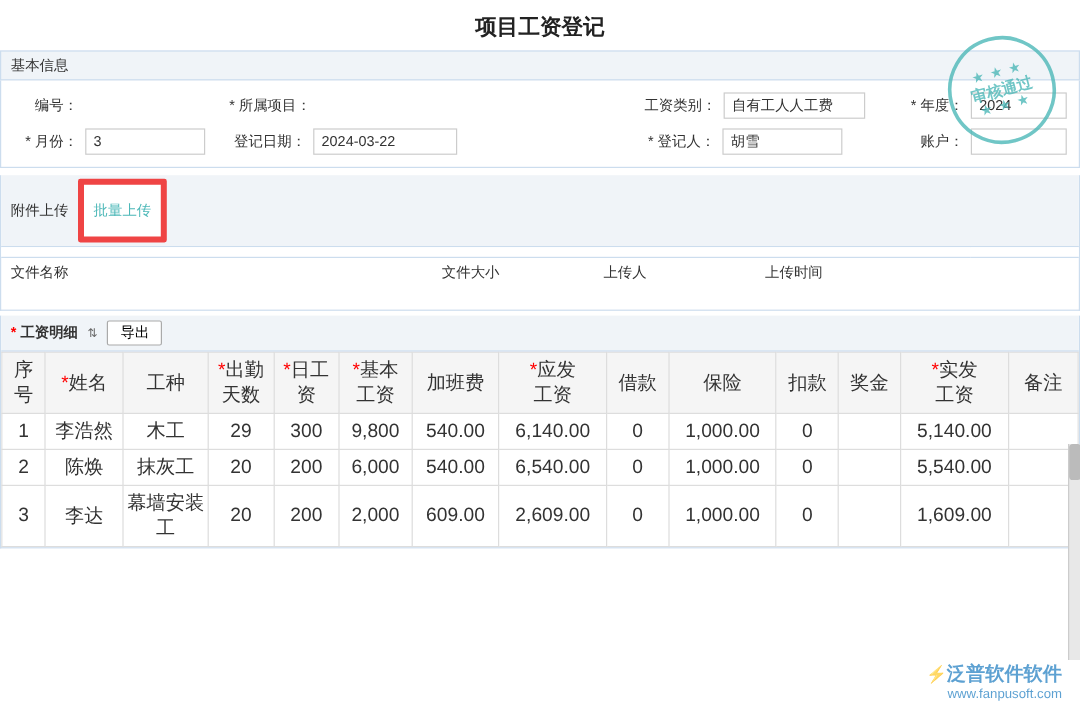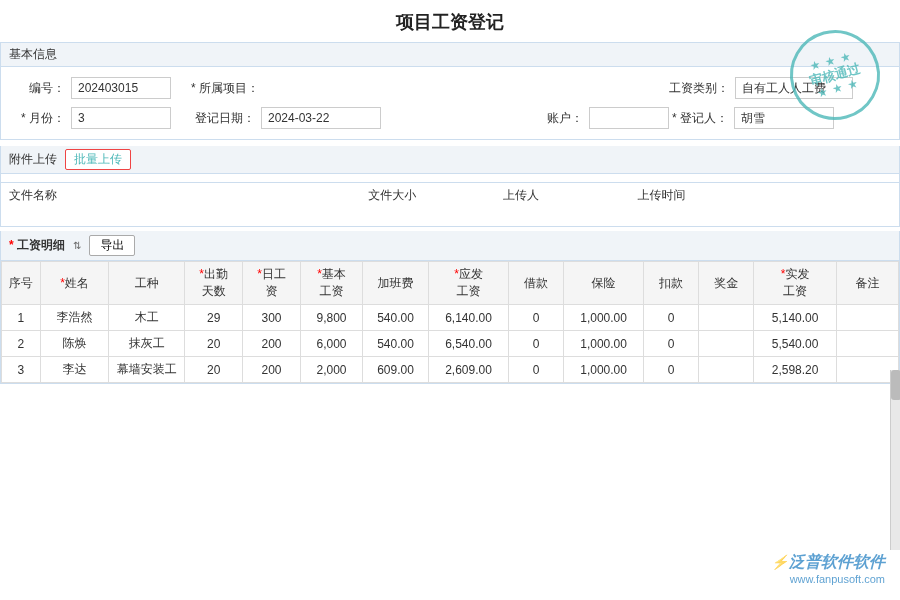--- a/index.html
+++ b/index.html
@@ -110,23 +110,23 @@
       display: flex;
       align-items: center;
       gap: 8px;
     }
     .attach-label {
       font-size: 12px;
       color: #333;
     }
     .btn-upload {
       background: #fff;
-      border: 1px solid #ef4444;
+      border: 5px solid #ef4444;
       color: #4db8b8;
-      padding: 1px 8px;
+      padding: 13px 8px;
       cursor: pointer;
       font-size: 12px;
       border-radius: 2px;
     }
     .attach-table {
       width: 100%;
       border-collapse: collapse;
     }
     .attach-table th {
       border-bottom: 1px solid #cde;
@@ -164,21 +164,21 @@
       background: #fff;
       border: 1px solid #aaa;
       padding: 1px 10px;
       cursor: pointer;
       font-size: 12px;
       border-radius: 2px;
     }
     .wage-table {
       width: 100%;
       border-collapse: collapse;
-      font-size: 12px;
+      font-size: 16px;
     }
     .wage-table th {
       background: #f5f5f5;
       border: 1px solid #ddd;
       padding: 4px 3px;
       text-align: center;
       font-weight: normal;
       color: #333;
     }
     .wage-table td {
@@ -223,21 +223,20 @@
       right: 15px;
       opacity: 0.7;
       font-size: 11px;
       color: #1a7abf;
       text-align: right;
     }
     .watermark-logo {
       font-size: 16px;
       font-weight: bold;
       color: #1a7abf;
-      font-style: italic;
     }
   </style>
 </head>
 <body>
 
 <div class="page-title">项目工资登记</div>
 
 <div class="stamp">
   <div class="stamp-inner">
     <span class="stamp-stars">★ ★ ★</span>
@@ -245,47 +244,50 @@
     <span class="stamp-stars">★ ★ ★</span>
   </div>
 </div>
 
 <div class="section-header">基本信息</div>
 <div class="form-section">
 
   <div class="form-row">
     <div class="form-field" style="flex:0 0 180px;">
       <span class="form-label">编号：</span>
-      <span class="form-value" style="width:100px;">202403015</span>
     </div>
     <div class="form-field" style="flex:1;">
       <span class="form-label" style="min-width:70px;">* 所属项目：</span>
     </div>
     <div class="form-field" style="flex:0 0 220px;">
       <span class="form-label" style="min-width:65px;">工资类别：</span>
       <span class="form-value" style="width:118px; font-size:12px;">自有工人人工费</span>
+    </div>
+    <div class="form-field" style="flex:0 0 130px;">
+      <span class="form-label" style="min-width:52px;">* 年度：</span>
+      <span class="form-value" style="width:55px;">2024</span>
     </div>
   </div>
 
   <div class="form-row">
     <div class="form-field" style="flex:0 0 180px;">
       <span class="form-label">* 月份：</span>
       <span class="form-value" style="width:100px;">3</span>
     </div>
     <div class="form-field" style="flex:1;align-items:center;">
       <span class="form-label" style="min-width:70px;">登记日期：</span>
       <span class="form-value" style="width:120px;">2024-03-22</span>
     </div>
+    <div class="form-field" style="flex:0 0 220px;">
+      <span class="form-label" style="min-width:65px;">* 登记人：</span>
+      <span class="form-value" style="width:100px;">胡雪</span>
+    </div>
     <div class="form-field" style="flex:0 0 130px;">
       <span class="form-label" style="min-width:52px;">账户：</span>
       <span class="form-value" style="width:55px;"></span>
-    </div>
-    <div class="form-field" style="flex:0 0 220px;">
-      <span class="form-label" style="min-width:65px;">* 登记人：</span>
-      <span class="form-value" style="width:100px;">胡雪</span>
     </div>
   </div>
 </div>
 
 <div class="attach-section" style="margin-top:6px;">
   <div class="attach-header">
     <span class="attach-label">附件上传</span>
     <button class="btn-upload">批量上传</button>
   </div>
   <table class="attach-table">
@@ -380,21 +382,21 @@
             <td>幕墙安装工</td>
             <td>20</td>
             <td>200</td>
             <td>2,000</td>
             <td>609.00</td>
             <td>2,609.00</td>
             <td>0</td>
             <td>1,000.00</td>
             <td>0</td>
             <td></td>
-            <td>2,598.20</td>
+            <td>1,609.00</td>
             <td></td>
           </tr>
         </tbody>
     </table>
   </div>
 </div>
 
 <div class="scrollbar-right">
   <div class="scrollbar-thumb"></div>
 </div>

